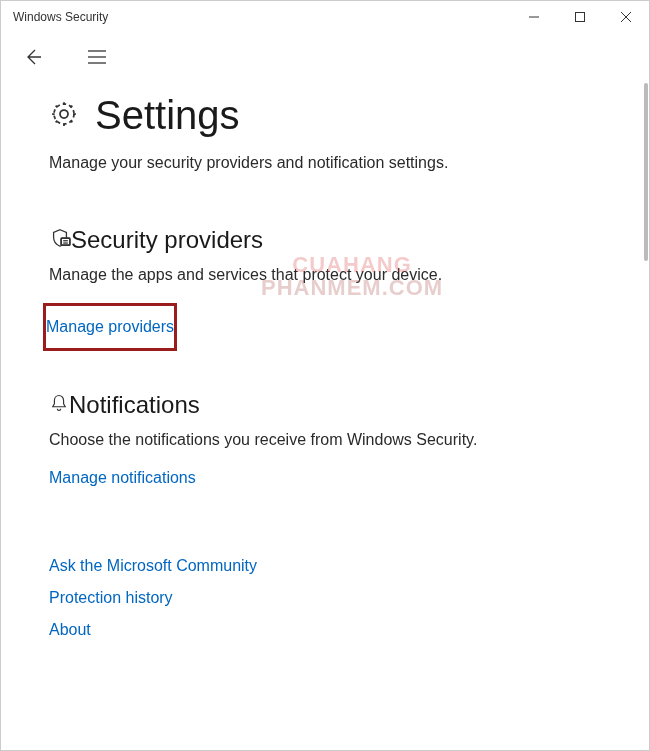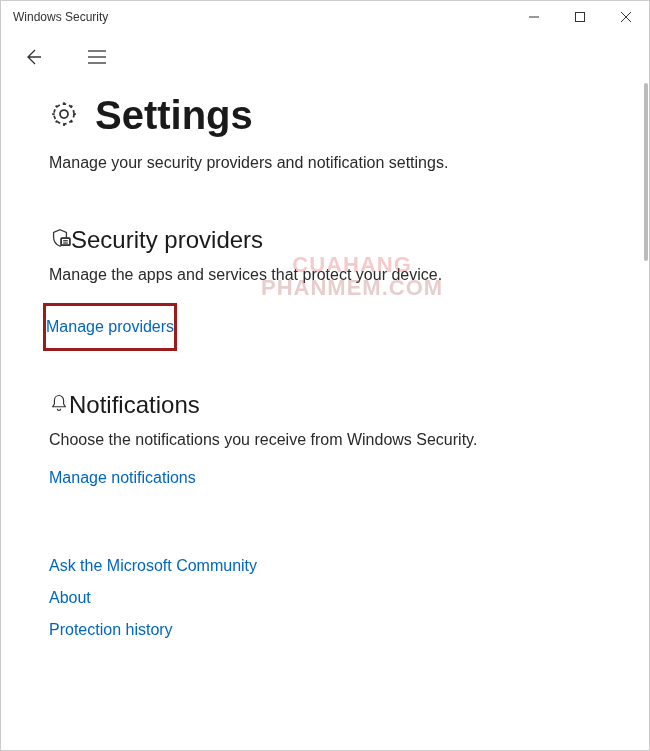--- a/index.html
+++ b/index.html
@@ -54,21 +54,21 @@
       padding: 12px 48px 20px 48px;
     }
     .page-header {
       display: flex;
       align-items: center;
       gap: 16px;
       margin-bottom: 14px;
     }
     .page-title {
       font-size: 40px;
-      font-weight: 700;
+      font-weight: 400;
       color: #1a1a1a;
     }
     .page-subtitle {
       font-size: 16px;
       color: #2a2a2a;
       margin-bottom: 52px;
       line-height: 1.4;
     }
     .section-header {
       display: flex;
@@ -221,18 +221,18 @@
           </svg>
         </span>
         <h2 class="section-title">Notifications</h2>
       </div>
       <p class="section-desc">Choose the notifications you receive from Windows Security.</p>
       <span class="link section-gap">Manage notifications</span>
     </div>
 
     <div class="bottom-links">
       <span class="link">Ask the Microsoft Community</span>
+      <span class="link">Protection history</span>
       <span class="link">About</span>
-      <span class="link">Protection history</span>
     </div>
 
   </div>
 </div>
 
 </body></html>

